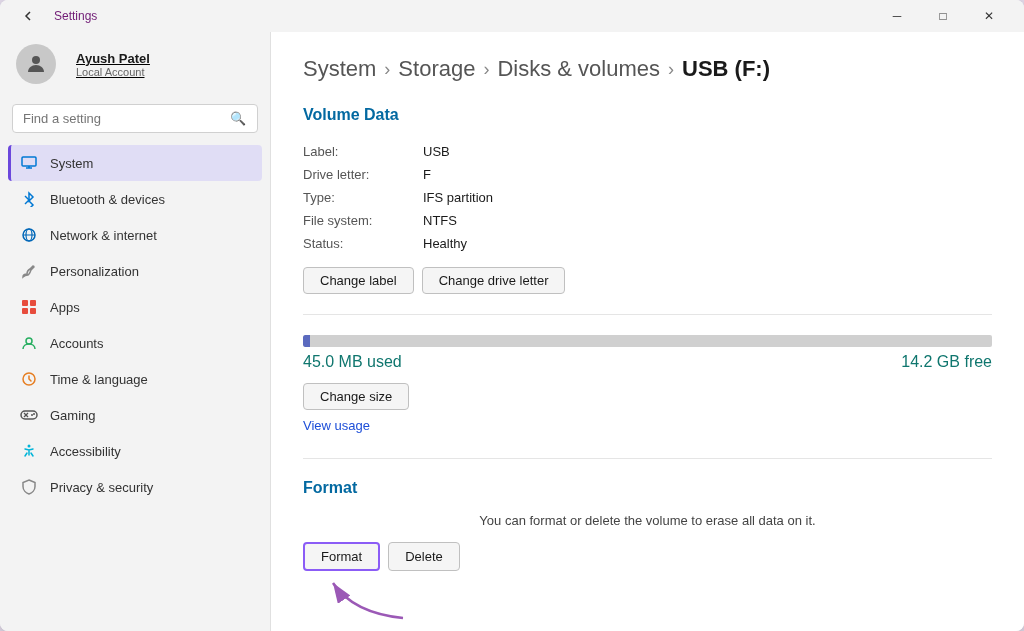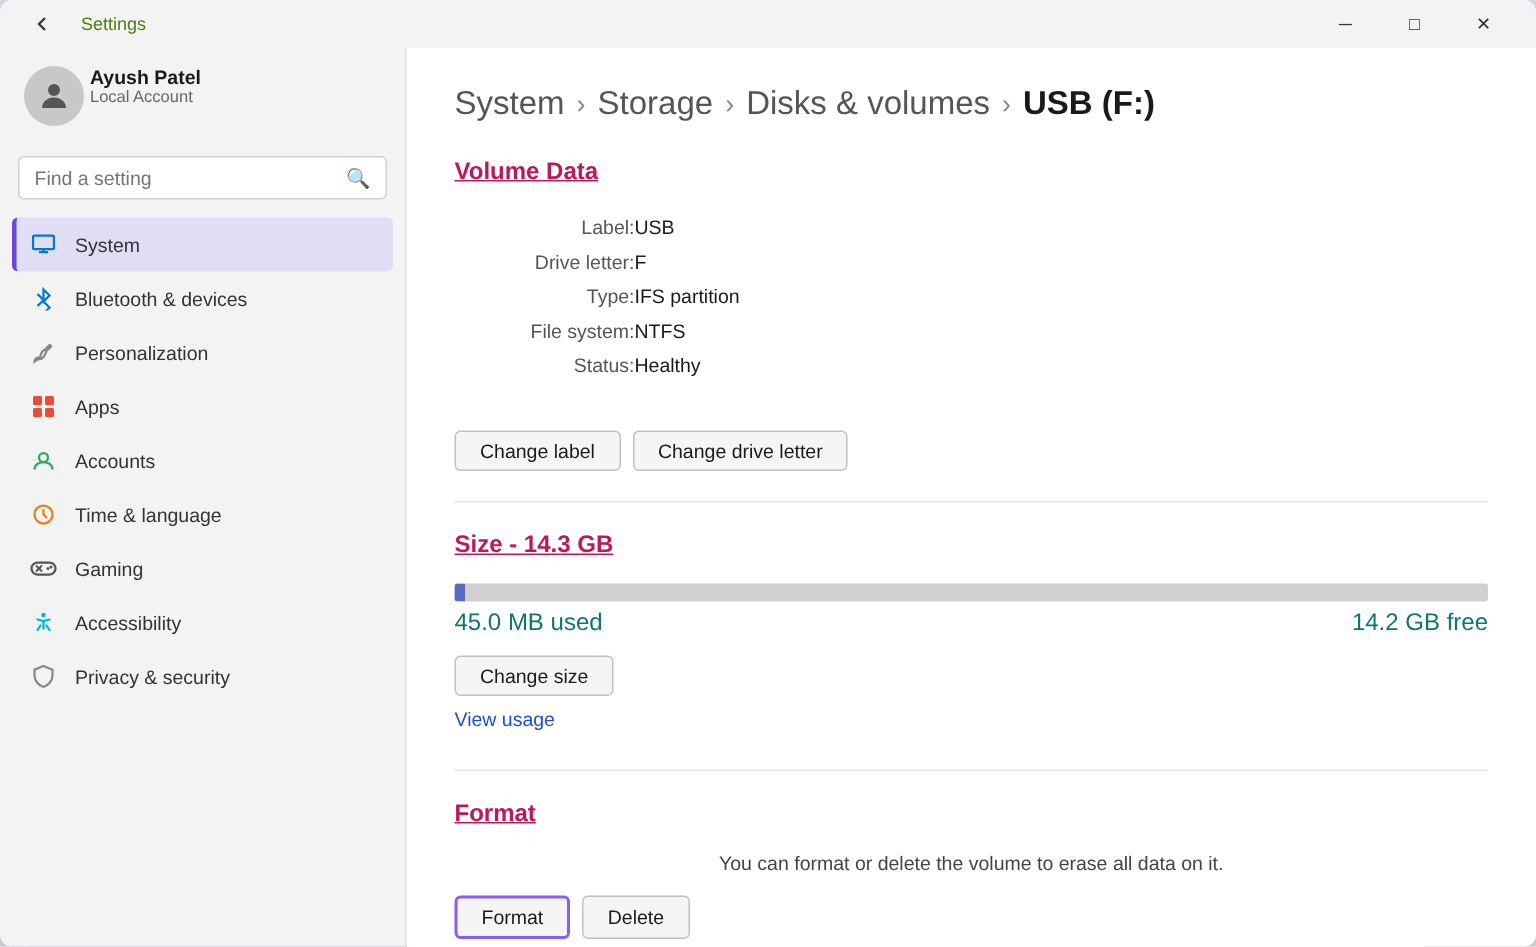--- a/index.html
+++ b/index.html
@@ -32,21 +32,21 @@
       justify-content: space-between;
       flex-shrink: 0;
     }
     .titlebar-left {
       display: flex;
       align-items: center;
       gap: 10px;
     }
     .titlebar-title {
       font-size: 12px;
-      color: #4d7c0f;
+      color: #701a75;
     }
     .titlebar-controls {
       display: flex;
       gap: 0;
     }
     .titlebar-btn {
       width: 46px;
       height: 32px;
       border: none;
       background: transparent;
@@ -64,24 +64,25 @@
     }
     .sidebar {
       width: 270px;
       background: #f3f3f3;
       flex-shrink: 0;
       overflow-y: auto;
       padding: 0 8px 16px 8px;
     }
     .user-section {
       display: flex;
-      align-items: flex-start;
-      gap: 4px;
+      align-items: center;
+      gap: 20px;
       padding: 12px 8px;
       margin-bottom: 8px;
+      text-decoration: underline;
     }
     .avatar {
       width: 40px;
       height: 40px;
       border-radius: 50%;
       background: #c8c8c8;
       display: flex;
       align-items: center;
       justify-content: center;
       flex-shrink: 0;
@@ -149,25 +150,24 @@
       flex-wrap: wrap;
     }
     .breadcrumb .current {
       font-weight: 700;
       color: #1a1a1a;
     }
     .breadcrumb .sep { color: #888; font-size: 18px; }
     .section-title {
       font-size: 16px;
       font-weight: 700;
-      color: #be185d;
+      color: #0369a1;
       margin-bottom: 16px;
-      text-decoration: underline;
-    }
-    .info-table { margin-bottom: 32px; text-align: right; }
+    }
+    .info-table { margin-bottom: 12px; }
     .info-row {
       display: flex;
       padding: 4px 0;
       font-size: 13px;
     }
     .info-label {
       color: #555;
       width: 120px;
       flex-shrink: 0;
     }
@@ -297,20 +297,30 @@
           <svg width="14" height="16" viewBox="0 0 14 16" fill="none">
               <path d="M7 2l4 4-4 4V2z" stroke="#0078d4" stroke-width="1.5"></path>
               <path d="M7 10l4 4-4 4" stroke="#0078d4" stroke-width="1.5"></path>
               <line x1="3" y1="5" x2="7" y2="9" stroke="#0078d4" stroke-width="1.5"></line>
               <line x1="3" y1="13" x2="7" y2="9" stroke="#0078d4" stroke-width="1.5"></line>
             </svg>
         </div>
         <span>Bluetooth &amp; devices</span>
       </div>
 
+      <div class="nav-item">
+        <div class="nav-icon">
+          <svg width="16" height="16" viewBox="0 0 16 16" fill="none">
+              <circle cx="8" cy="8" r="6" stroke="#0067b8" stroke-width="1.5"></circle>
+              <ellipse cx="8" cy="8" rx="3" ry="6" stroke="#0067b8" stroke-width="1.2"></ellipse>
+              <line x1="2" y1="8" x2="14" y2="8" stroke="#0067b8" stroke-width="1.2"></line>
+            </svg>
+        </div>
+        <span>Network &amp; internet</span>
+      </div>
 
       <div class="nav-item">
         <div class="nav-icon">
           <svg width="16" height="16" viewBox="0 0 16 16" fill="none">
               <path d="M2 14c0-2 2-3 4-3 0-2 1-4 3-5l3-3a1 1 0 011 1l-3 3c-1 2-1 4-3 5-2 0-4 1-5 2z" stroke="#888" stroke-width="1.5"></path>
             </svg>
         </div>
         <span>Personalization</span>
       </div>
 
@@ -417,21 +427,20 @@
         </div>
       </div>
       <div class="btn-row">
         <button class="btn">Change label</button>
         <button class="btn">Change drive letter</button>
       </div>
 
       <hr>
 
       <div class="size-section">
-        <div class="section-title">Size - 14.3 GB</div>
         <div class="storage-bar-container">
           <div class="storage-bar-bg">
             <div class="storage-bar-fill" style="width: 1%;"></div>
           </div>
         </div>
         <div class="storage-labels">
           <span>45.0 MB used</span>
           <span>14.2 GB free</span>
         </div>
         <div class="btn-row">

